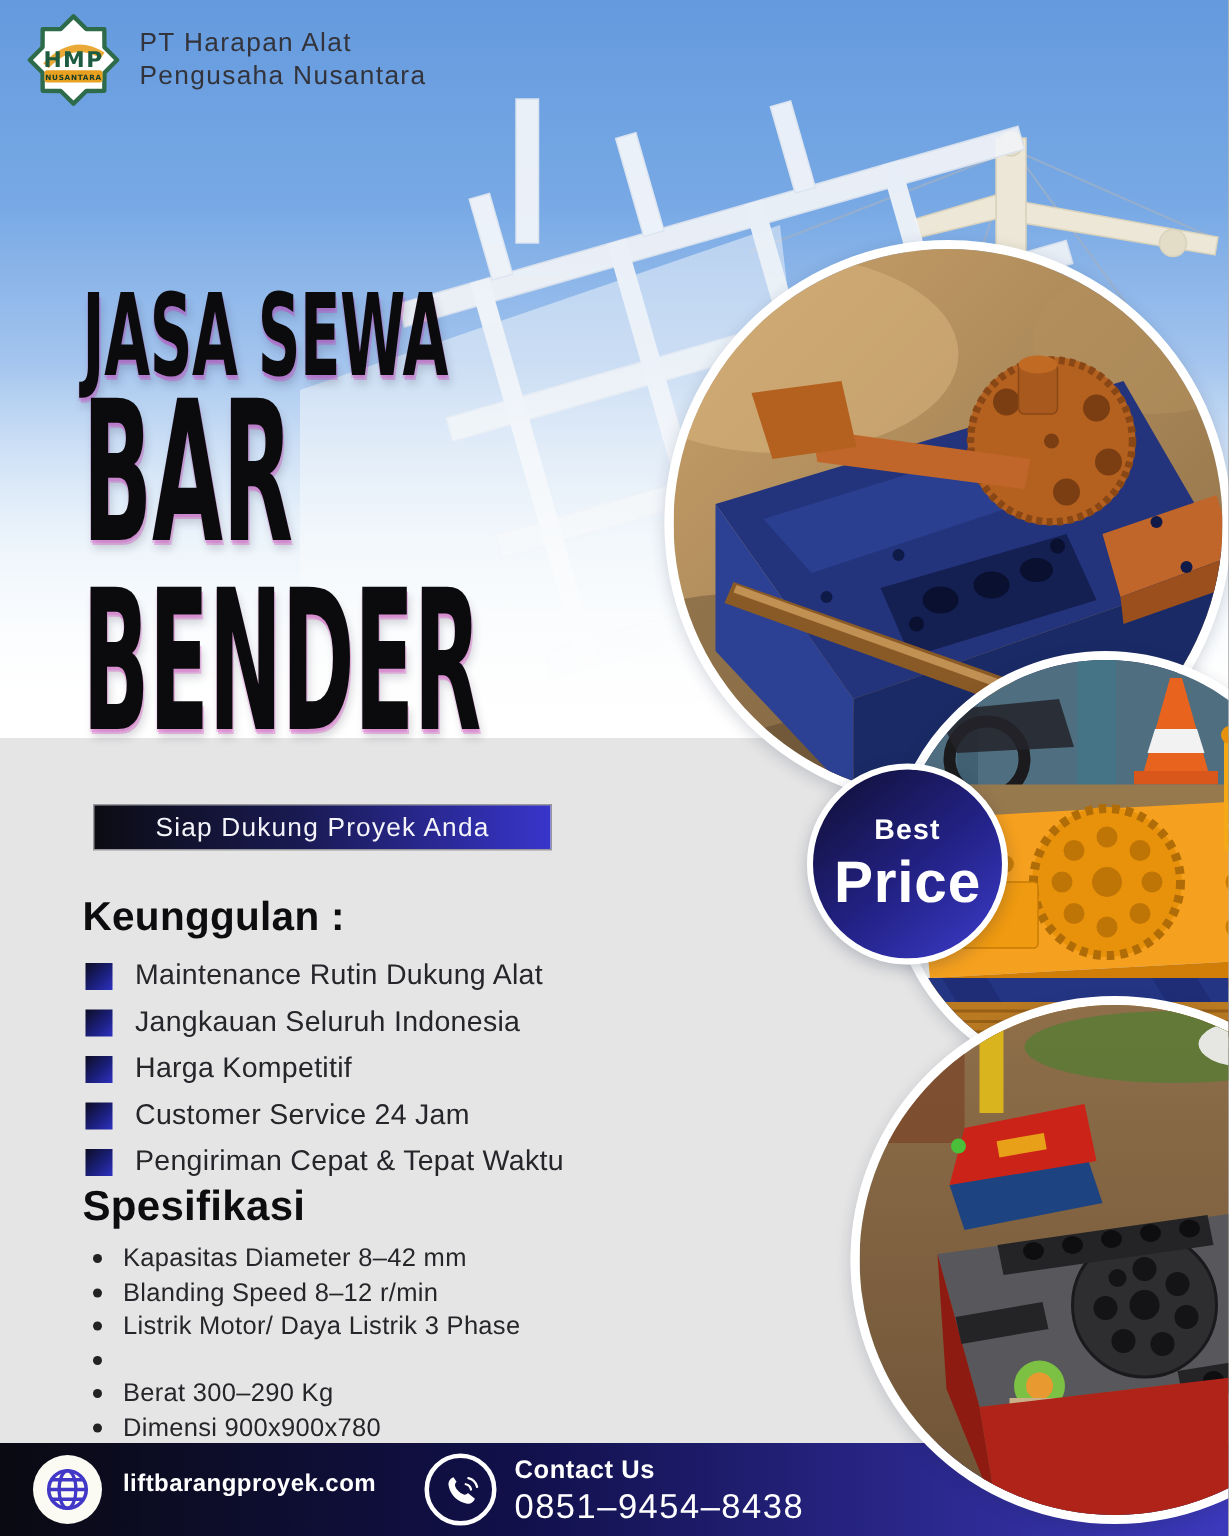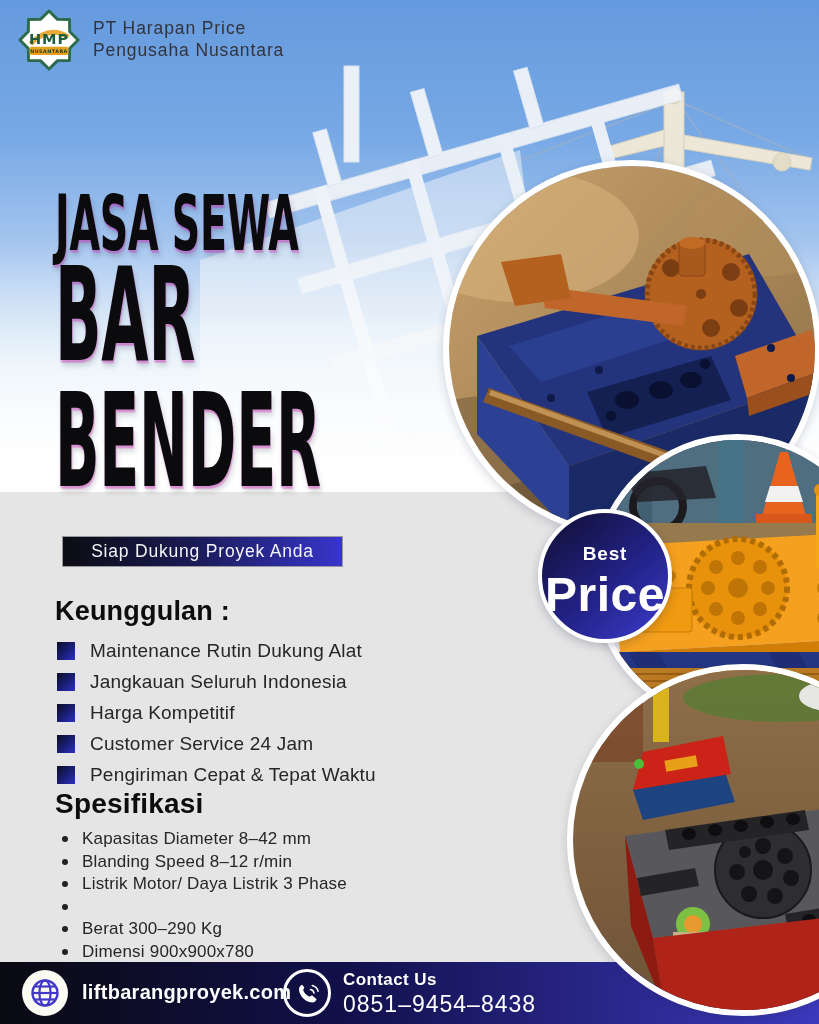--- a/index.html
+++ b/index.html
@@ -29,21 +29,21 @@
     font-family:"DejaVu Sans", sans-serif; font-weight:800; letter-spacing:-0.5px;
     transform-origin:left top;
     text-shadow:2px 3px 0 rgba(214,38,188,.28), -1px 2px 0 rgba(214,38,188,.18), 4px 6px 8px rgba(40,40,60,.18);
   }
   .hl1 { top:186px; font-size:76px;  transform:scaleX(.52); }
   .hl2 { top:250px; font-size:130px; transform:scaleX(.47); }
   .hl3 { top:376px; font-size:130px; transform:scaleX(.45); }
 
   
   .tagline {
-    position:absolute; left:63px; top:537px; width:279px; height:29px;
+    position:absolute; left:63px; top:537px; width:304px; height:29px;
     background:linear-gradient(90deg,#0c0c13 0%, #191a52 45%, #3835cb 100%);
     color:#f4f4fa; font-size:17.5px; letter-spacing:.8px;
     display:flex; align-items:center; justify-content:center;
     box-shadow:0 0 0 1px rgba(10,10,25,.35);
   }
 
   
   .sec-heading { position:absolute; left:55px; color:#0d0d10; font-weight:700; }
   .h-keunggulan { top:596px; font-size:27px; letter-spacing:.2px; }
   .h-spesifikasi { top:788px; font-size:28px; letter-spacing:.2px; }
@@ -71,34 +71,34 @@
 
   
   .badge {
     position:absolute; left:538px; top:509px; width:134px; height:134px; z-index:7;
     border-radius:50%; border:4px solid #ffffff;
     background:linear-gradient(140deg,#131240 10%, #232287 55%, #3d3ccc 100%);
     color:#ffffff; text-align:center;
     box-shadow:0 3px 10px rgba(30,40,70,.25);
   }
   .badge .b1 { margin-top:30px; font-size:19px; font-weight:700; letter-spacing:.8px; }
-  .badge .b2 { margin-top:2px; font-size:48px; font-weight:600; letter-spacing:.5px; }
+  .badge .b2 { margin-top:2px; font-size:39px; font-weight:600; letter-spacing:.5px; }
 
   
   .footer {
     position:absolute; left:0; top:962px; width:819px; height:62px; z-index:5;
     background:linear-gradient(90deg,#0a0a12 0%, #11104a 42%, #3d39bd 100%);
     color:#ffffff;
   }
   .globe-badge {
     position:absolute; left:22px; top:8px; width:46px; height:46px;
     background:#fbfbf4; border-radius:50%;
     display:flex; align-items:center; justify-content:center;
   }
-  .website { position:absolute; left:82px; top:19px; font-size:20px; font-weight:700; letter-spacing:.3px; }
+  .website { position:absolute; left:82px; top:19px; font-size:16px; font-weight:700; letter-spacing:.3px; }
   .phone-badge {
     position:absolute; left:283px; top:7px; width:48px; height:48px;
     border:3px solid #ffffff; border-radius:50%;
     display:flex; align-items:center; justify-content:center;
   }
   .contact { position:absolute; left:343px; top:8px; }
   .contact .c1 { font-size:17px; font-weight:700; letter-spacing:.4px; }
   .contact .c2 { font-size:23px; font-weight:400; letter-spacing:1px; margin-top:1px; }
 </style>
 </head>
@@ -155,21 +155,21 @@
   <div class="logo-wrap">
     <svg width="62" height="62" viewBox="0 0 64 64">
       <polygon points="32,2 40.8,10.7 53.2,10.8 53.3,23.2 62,32 53.3,40.8 53.2,53.2 40.8,53.3 32,62 23.2,53.3 10.8,53.2 10.7,40.8 2,32 10.7,23.2 10.8,10.8 23.2,10.7" fill="#ffffff" stroke="#2d6b4a" stroke-width="3" stroke-linejoin="round"></polygon>
       <path d="M13,36 Q32,16 52,29" stroke="#e8a020" stroke-width="5" fill="none" opacity=".9"></path>
       <text x="32" y="36.5" text-anchor="middle" font-family="DejaVu Sans, sans-serif" font-size="15" font-weight="bold" fill="#1d5c40" letter-spacing="1">HMP</text>
       <rect x="12" y="39" width="40" height="8.5" rx="2" fill="#e8a020"></rect>
       <text x="32" y="45.6" text-anchor="middle" font-family="DejaVu Sans, sans-serif" font-size="5" font-weight="bold" fill="#143a28" letter-spacing=".5">NUSANTARA</text>
     </svg>
   </div>
   <div class="company">
-    <div>PT Harapan Price</div>
+    <div>PT Harapan Alat</div>
     <div>Pengusaha Nusantara</div>
   </div>
 
   <div class="headline">
     <div class="hl hl1">JASA SEWA</div>
     <div class="hl hl2">BAR</div>
     <div class="hl hl3">BENDER</div>
   </div>
 
   <div class="tagline">Siap Dukung Proyek Anda</div>

